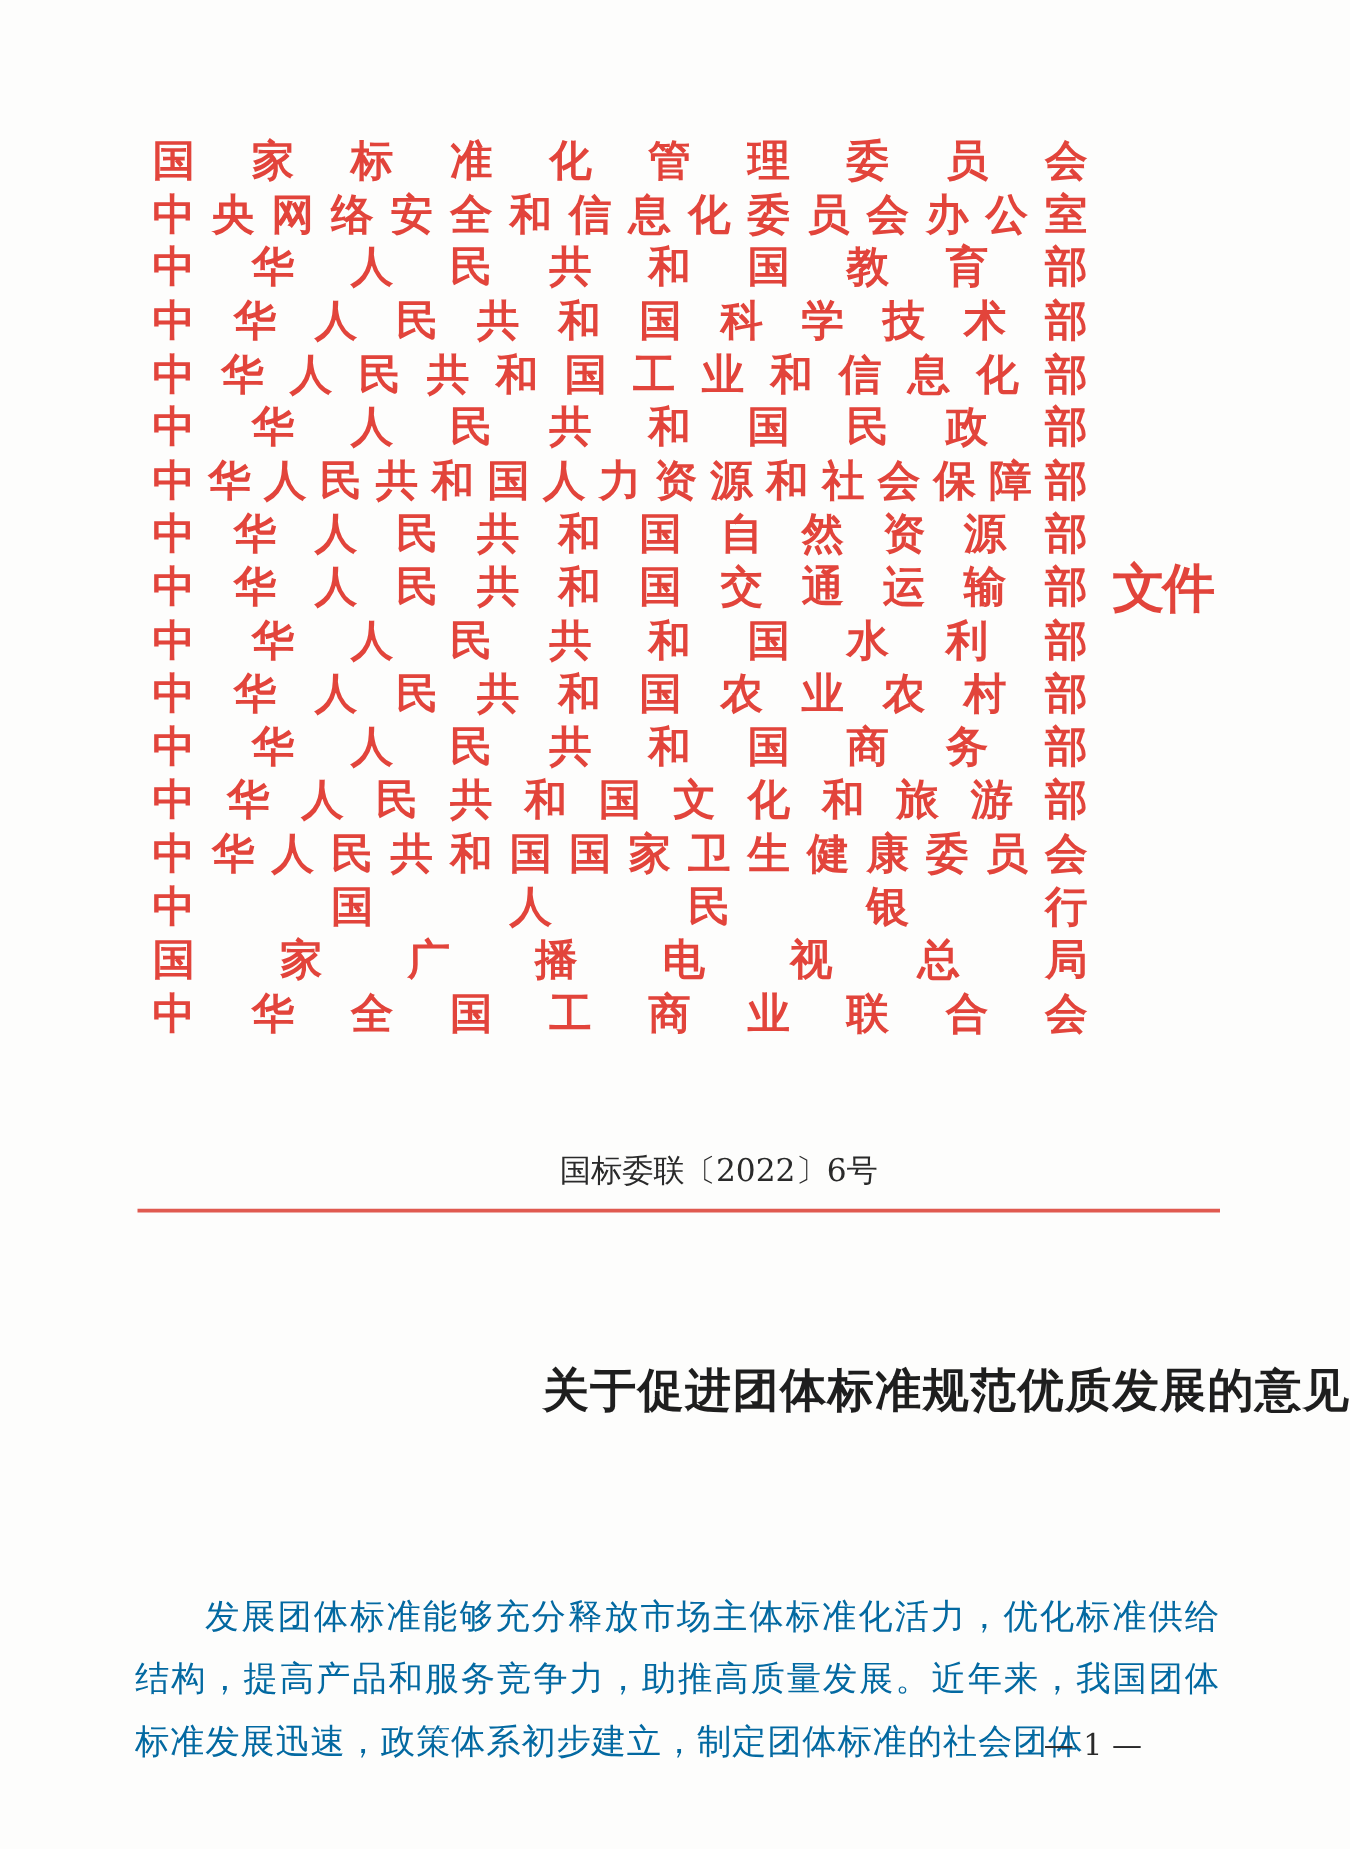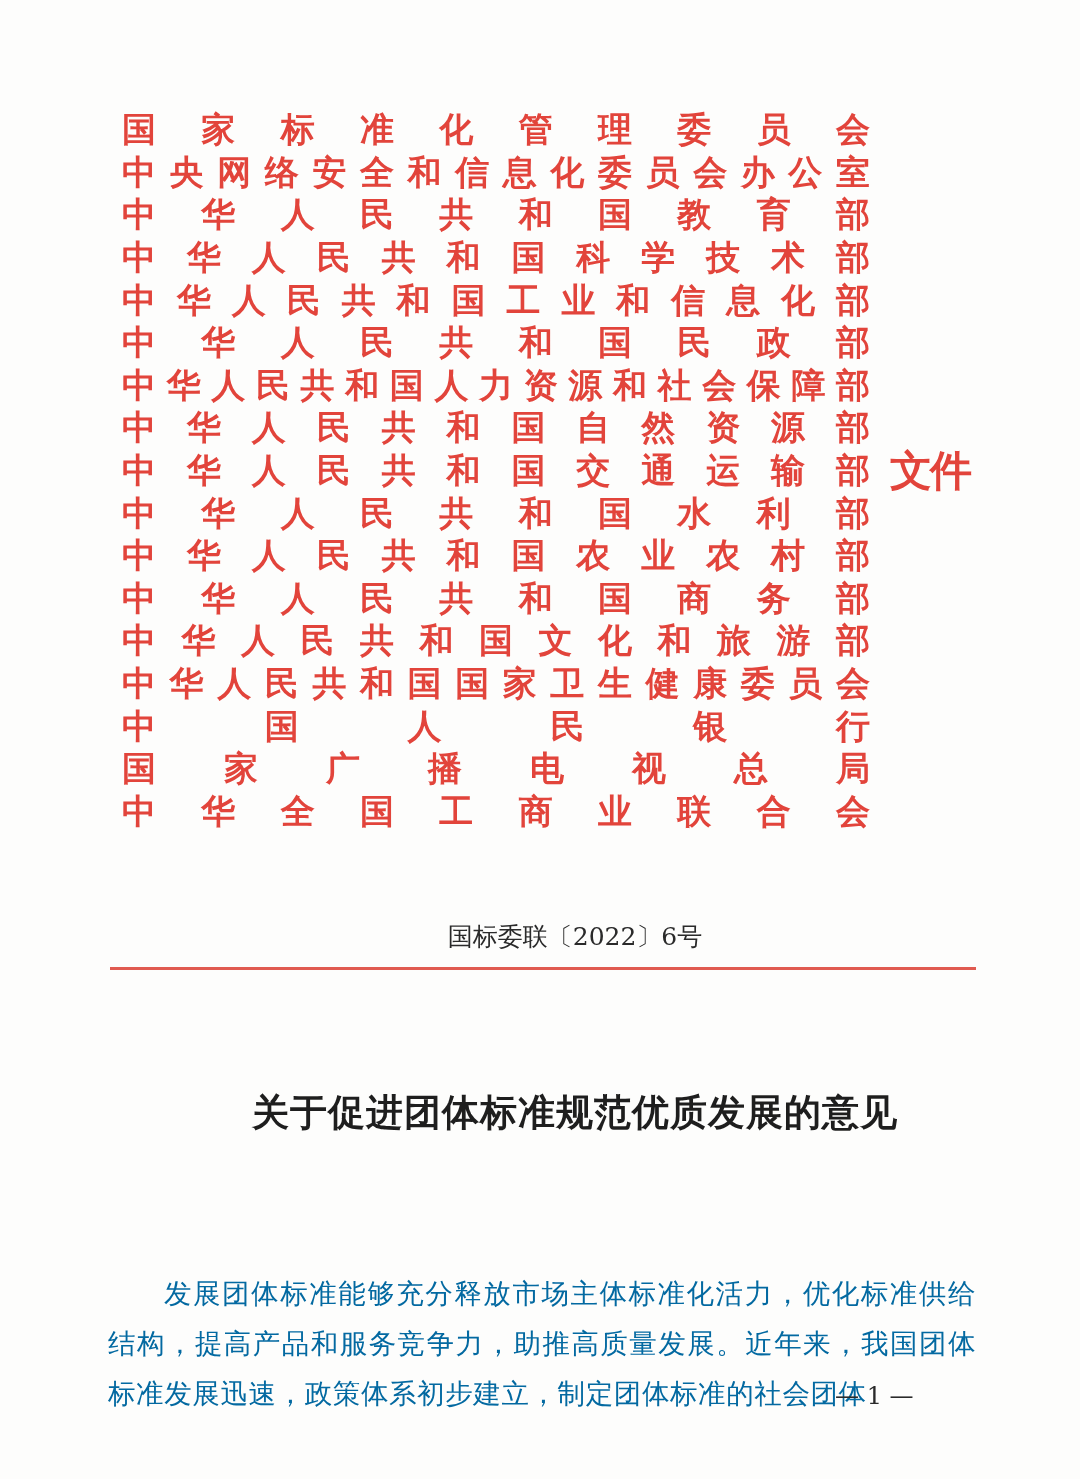--- a/index.html
+++ b/index.html
@@ -46,21 +46,21 @@
   }
   .red-rule {
     position: absolute;
     left: 110px; top: 967px;
     width: 866px; height: 3px;
     background: #e05a50;
   }
   .doc-title {
     position: absolute;
     left: 0; right: 0; top: 1088px;
-    text-align: center;
+    text-align: right;
     font-size: 37px;
     font-weight: bold;
     color: #1e1e1e;
     letter-spacing: 1px;
     padding-left: 70px;
   }
   .body-text {
     position: absolute;
     left: 108px; top: 1268px;
     width: 868px;

